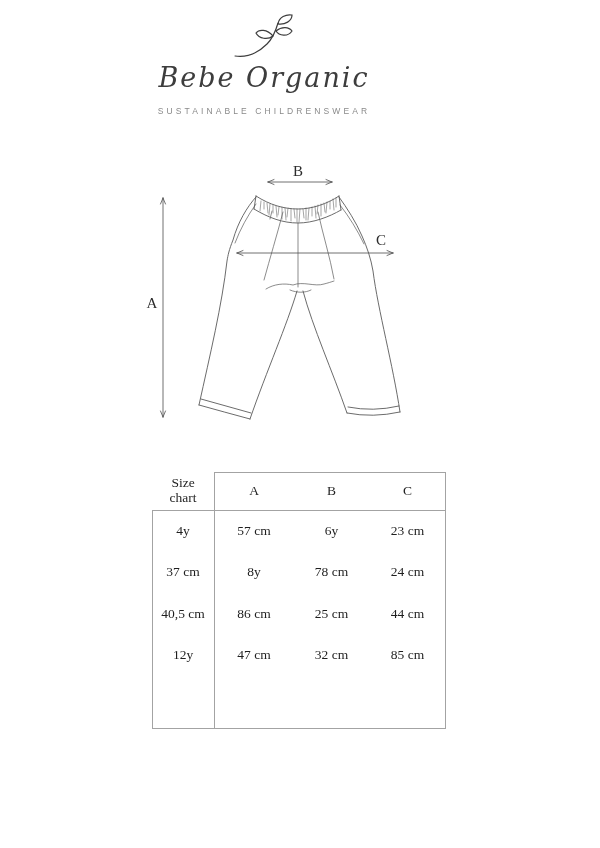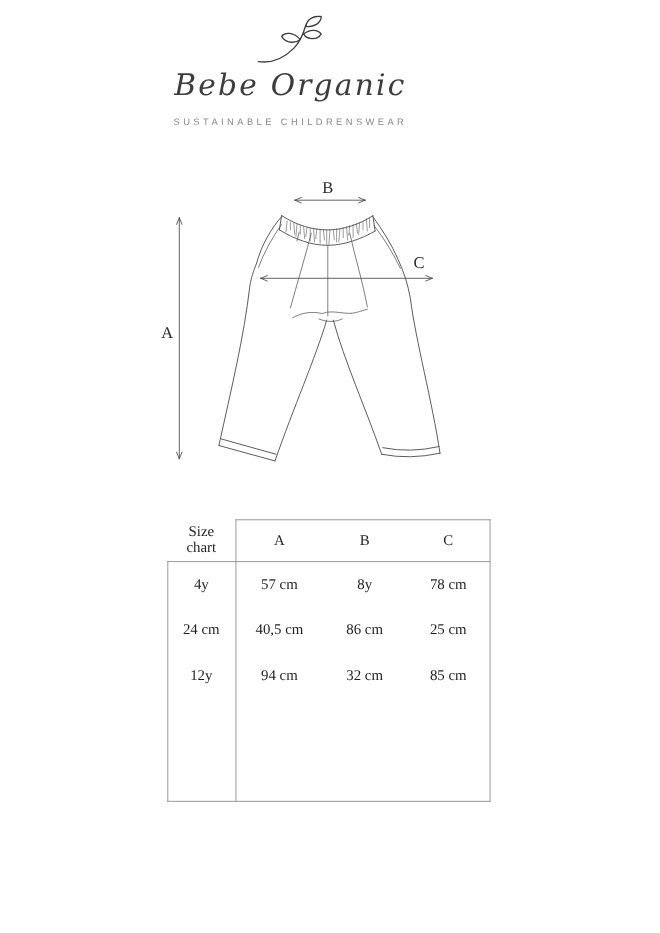--- a/index.html
+++ b/index.html
@@ -124,27 +124,31 @@
       <span>Size</span>
       <span>chart</span>
     </div>
     <div class="cell">A</div>
     <div class="cell">B</div>
     <div class="cell">C</div>
 
     <div class="cell">4y</div>
     <div class="cell">57 cm</div>
 
+    <div class="cell">6y</div>
+    <div class="cell">23 cm</div>
+    <div class="cell">37 cm</div>
 
     <div class="cell">8y</div>
     <div class="cell">78 cm</div>
     <div class="cell">24 cm</div>
     <div class="cell">40,5 cm</div>
 
     <div class="cell">86 cm</div>
     <div class="cell">25 cm</div>
+    <div class="cell">44 cm</div>
 
     <div class="cell">12y</div>
-    <div class="cell">94 cm</div>
+    <div class="cell">47 cm</div>
     <div class="cell">32 cm</div>
     <div class="cell">85 cm</div>
   </div>
 </section>
 
 </body></html>

